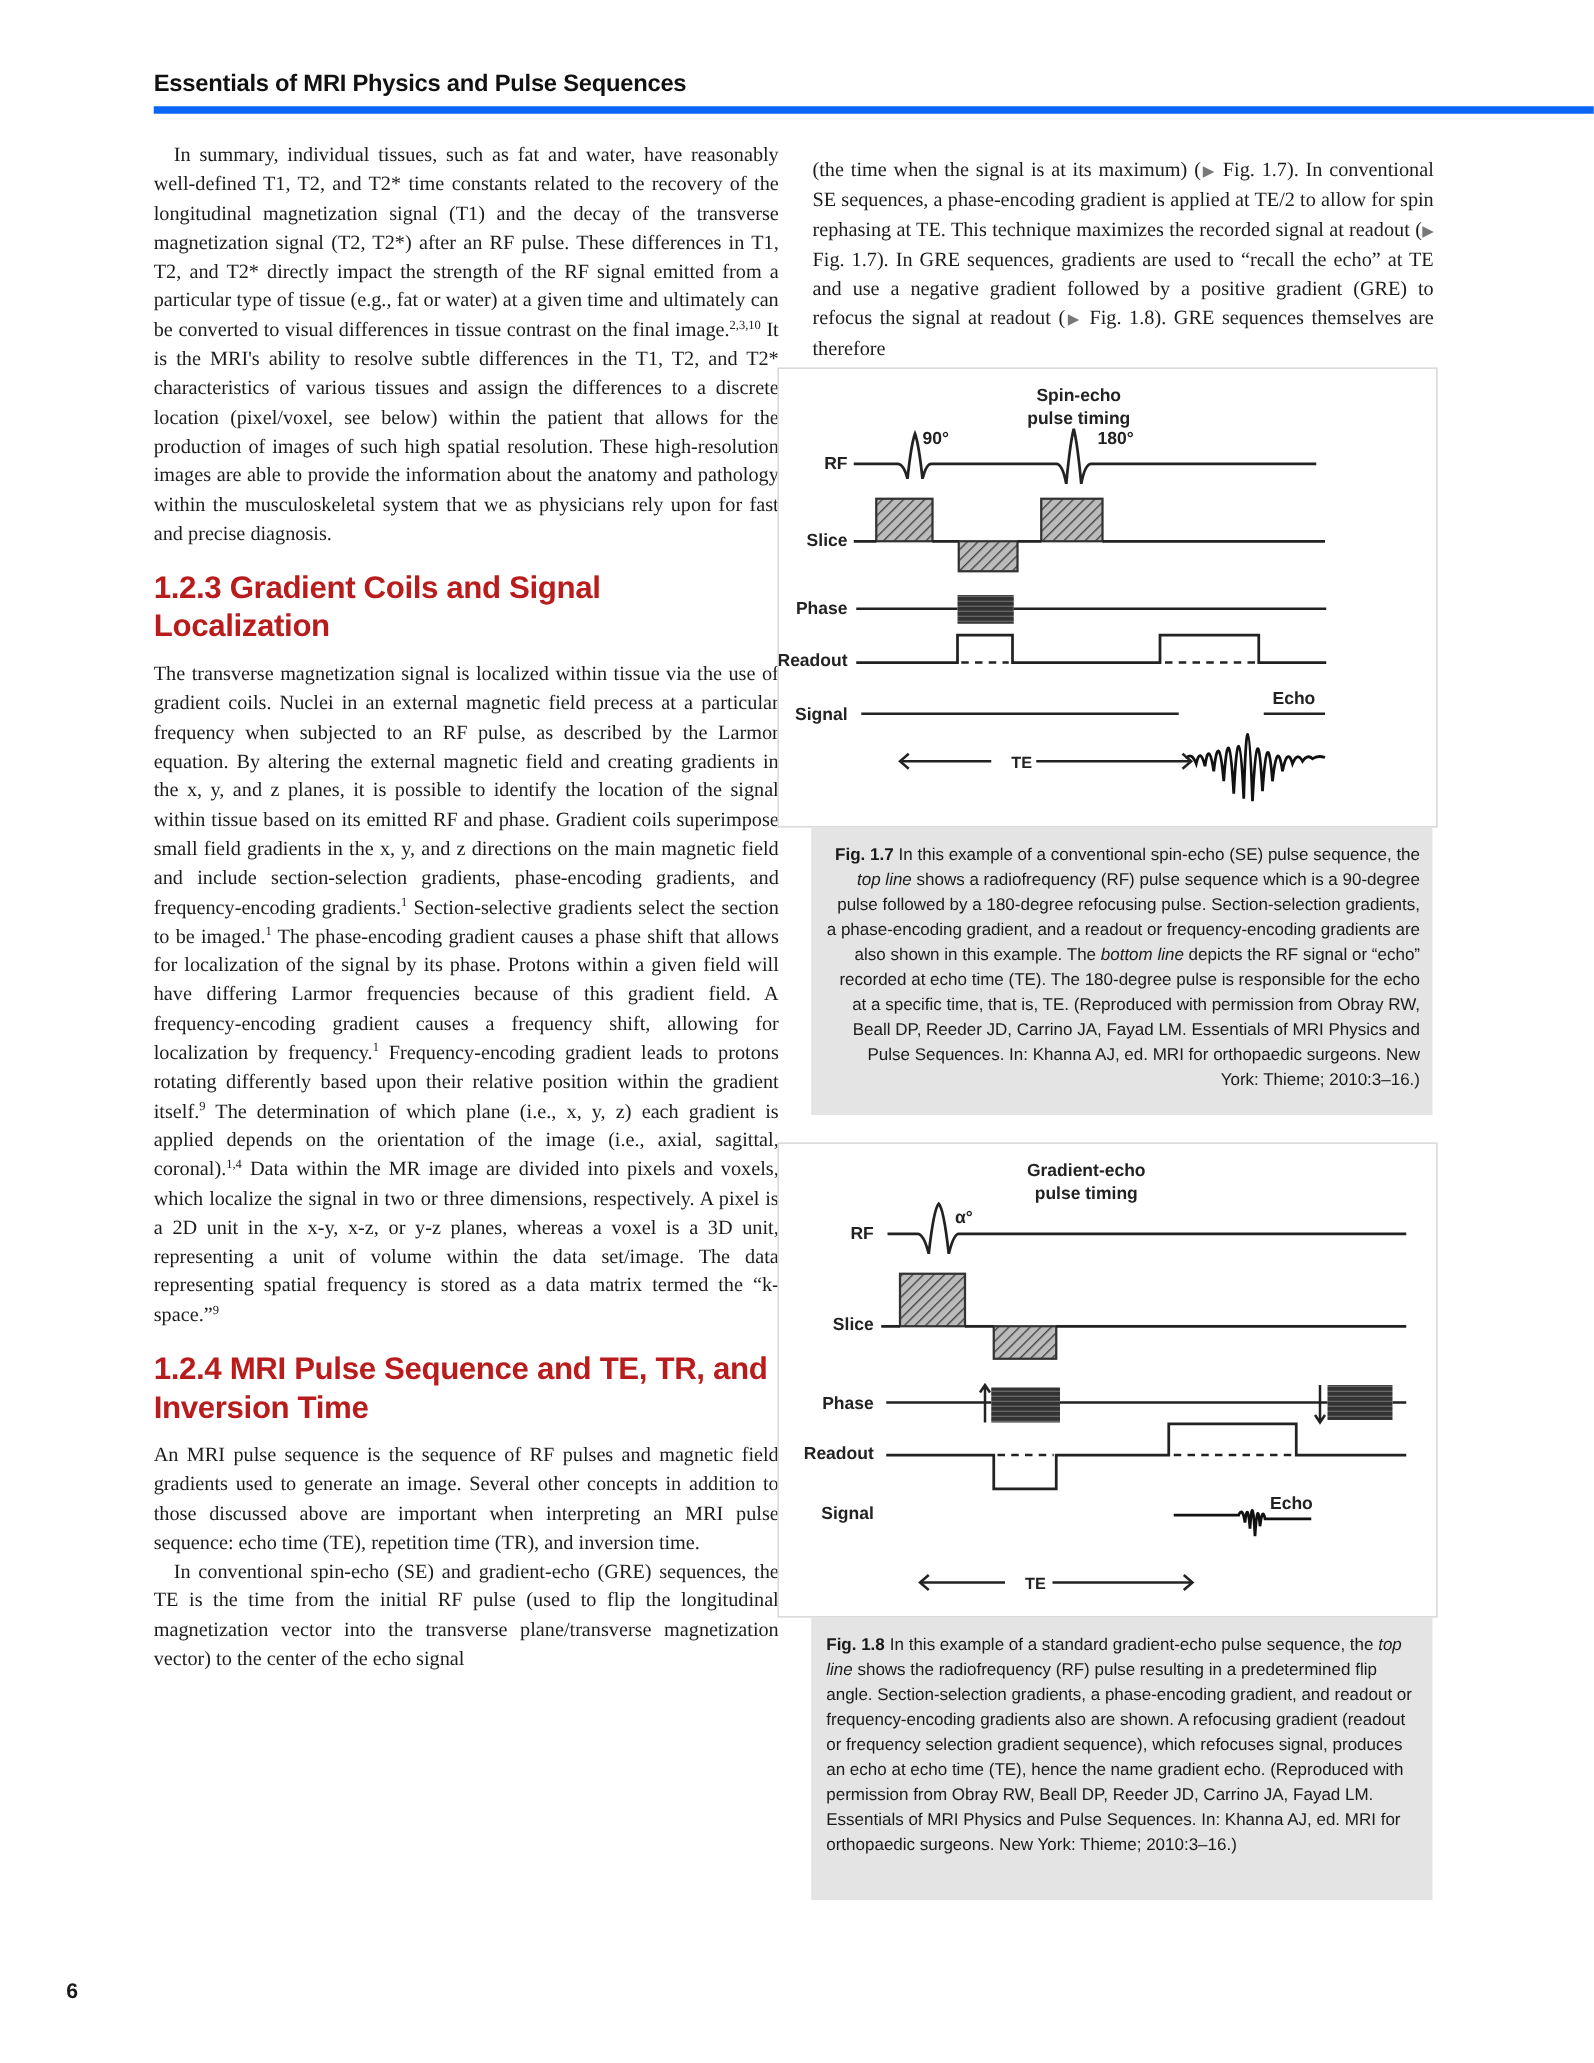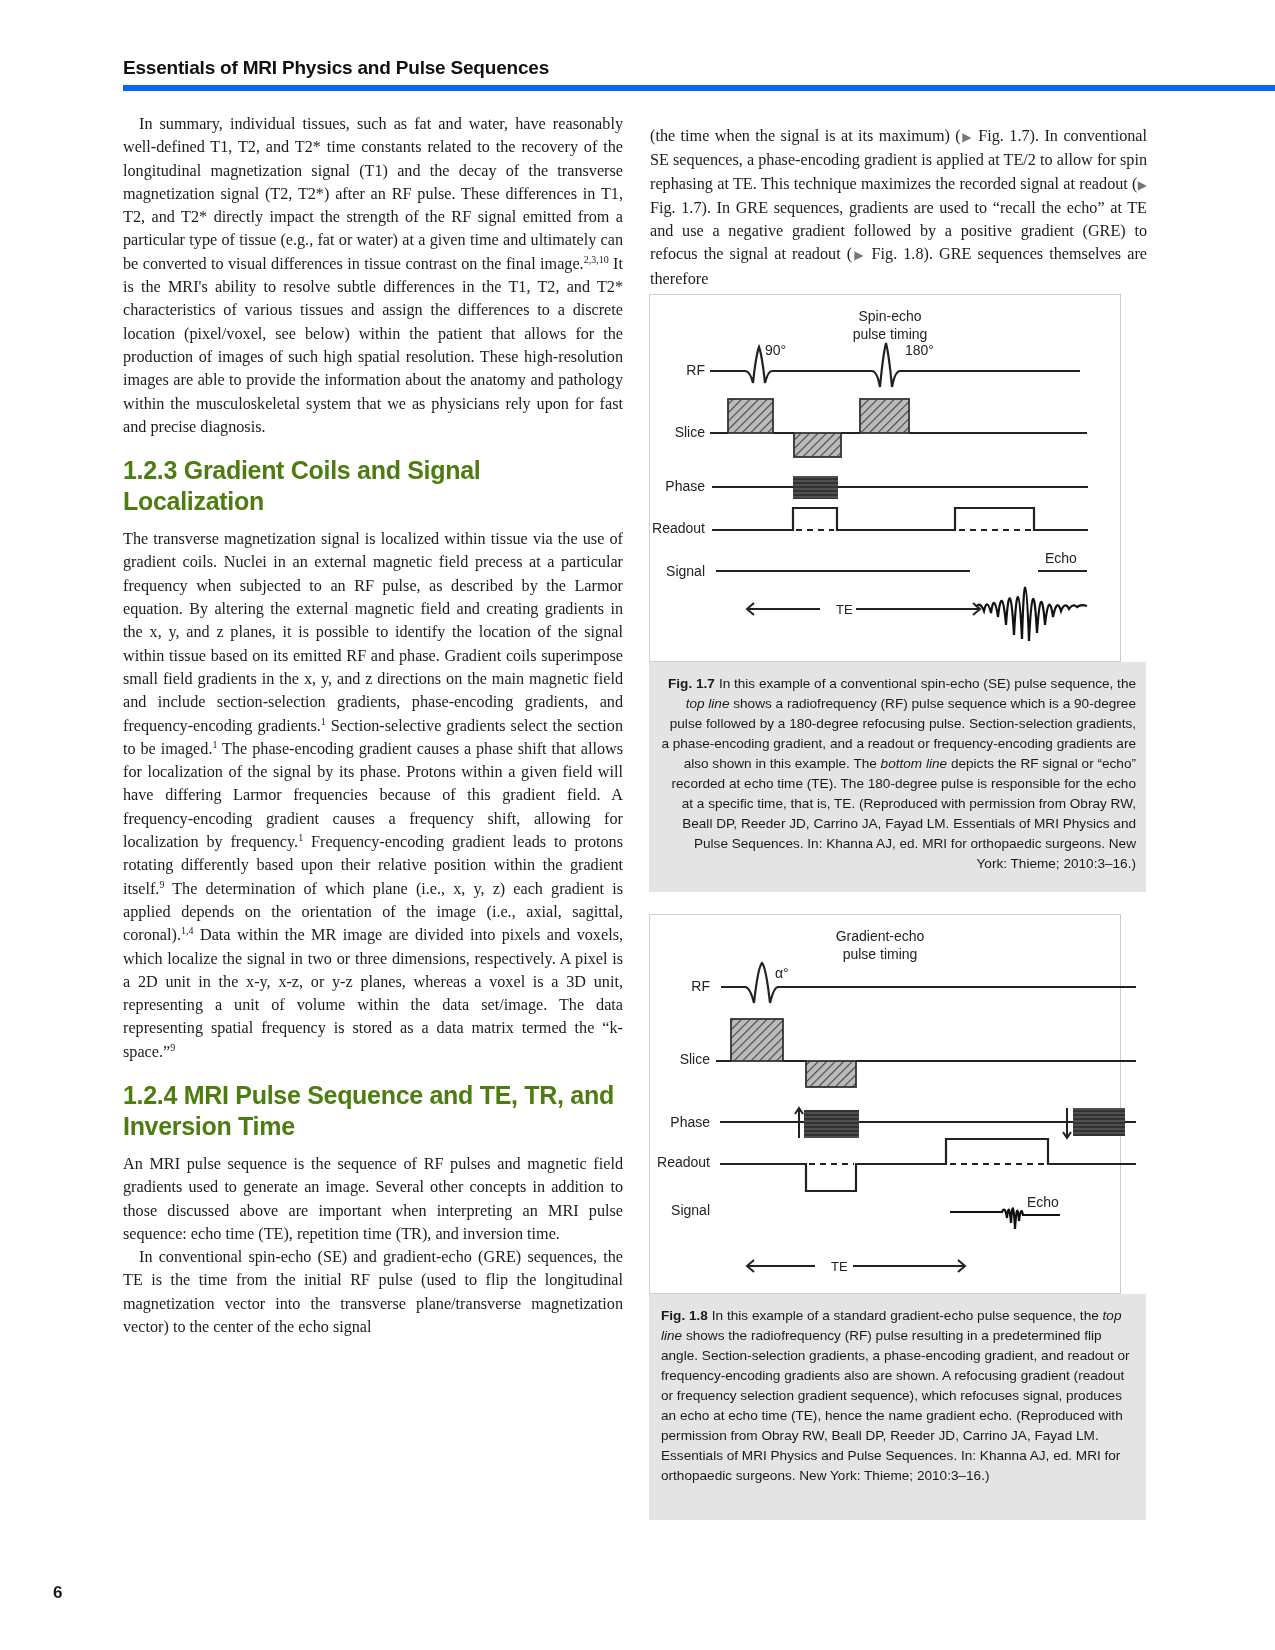--- a/index.html
+++ b/index.html
@@ -5,22 +5,22 @@
   html, body { margin: 0; padding: 0; background: #ffffff; }
   body { width: 1275px; height: 1650px; position: relative; overflow: hidden; color: #1a1a1a; }
   .running-head { position: absolute; left: 123px; top: 57px; font-family: "Liberation Sans", sans-serif; font-weight: bold; font-size: 19px; color: #111; letter-spacing: -0.2px; }
   .head-rule { position: absolute; left: 123px; right: 0; top: 85px; height: 6px; background: #0a66f5; }
   .col { position: absolute; font-family: "Liberation Serif", serif; font-size: 16.2px; line-height: 23.3px; text-align: justify; color: #1c1c1c; }
   .col-left { left: 123px; top: 113px; width: 500px; }
   .col-right-text { left: 650px; top: 113px; width: 497px; margin-top: 12px; }
   .col p { margin: 0; }
   .col p.indent { text-indent: 16px; }
   sup { font-size: 10px; line-height: 0; vertical-align: 6px; }
-  h2.sec { font-family: "Liberation Sans", sans-serif; font-weight: bold; color: #4d7c0f; font-size: 25px; line-height: 31px; margin: 16px 0 11px 0; text-align: left; letter-spacing: -0.3px; }
-  .figbox { position: absolute; left: 649px; width: 472px; background: #fff; border: 1px solid #cfcfcf; box-sizing: border-box; }
+  h2.sec { font-family: "Liberation Sans", sans-serif; font-weight: bold; color: #b91c1c; font-size: 25px; line-height: 31px; margin: 16px 0 11px 0; text-align: left; letter-spacing: -0.3px; }
+  .figbox { position: absolute; left: 622px; width: 528px; background: #fff; border: 1px solid #cfcfcf; box-sizing: border-box; font-weight: bold; }
   .fig1 { top: 294px; height: 368px; }
   .fig2 { top: 914px; height: 380px; text-align: center; }
   .caption { position: absolute; left: 649px; width: 497px; background: #e4e4e4; box-sizing: border-box; padding: 12px 10px 10px 12px; font-family: "Liberation Sans", sans-serif; font-size: 13.6px; line-height: 20px; color: #1a1a1a; }
   .cap1 { top: 662px; height: 230px; text-align: right; }
   .cap2 { top: 1294px; height: 226px; }
   .caption .figlabel { font-weight: bold; margin-right: 4px; }
   .caption em { font-style: italic; }
   .page-num { position: absolute; left: 53px; top: 1583px; font-family: "Liberation Sans", sans-serif; font-weight: bold; font-size: 17px; }
   svg text { font-family: "Liberation Sans", sans-serif; fill: #222; }
   .ref-arrow { color: #777; font-size: 12px; }

